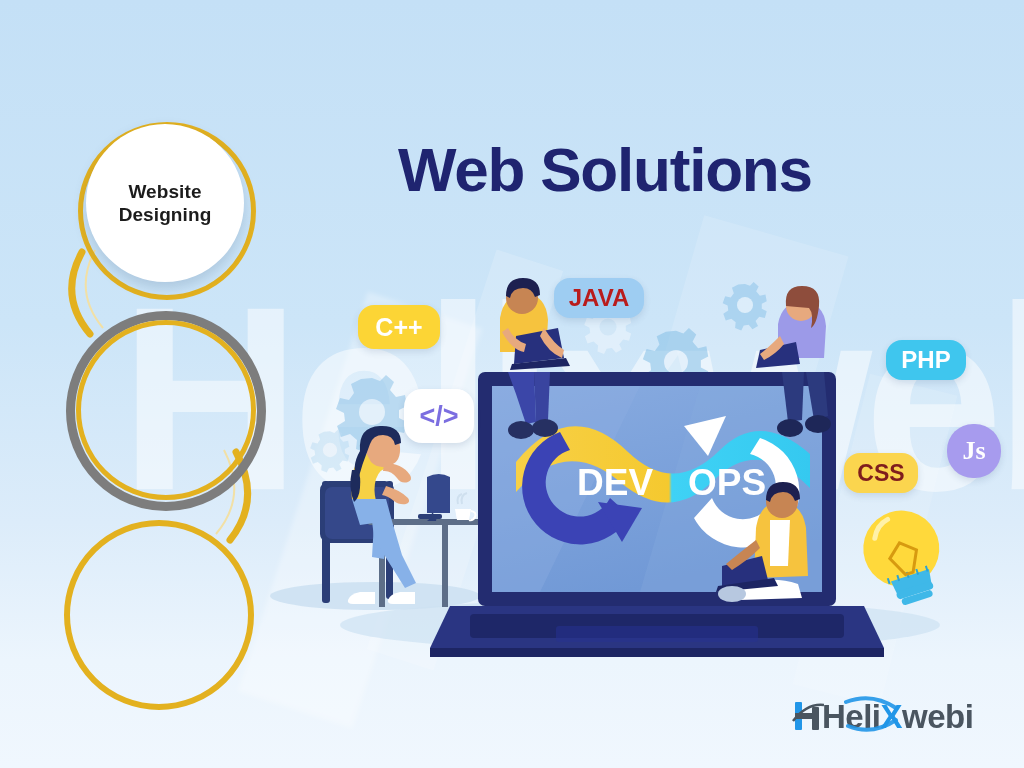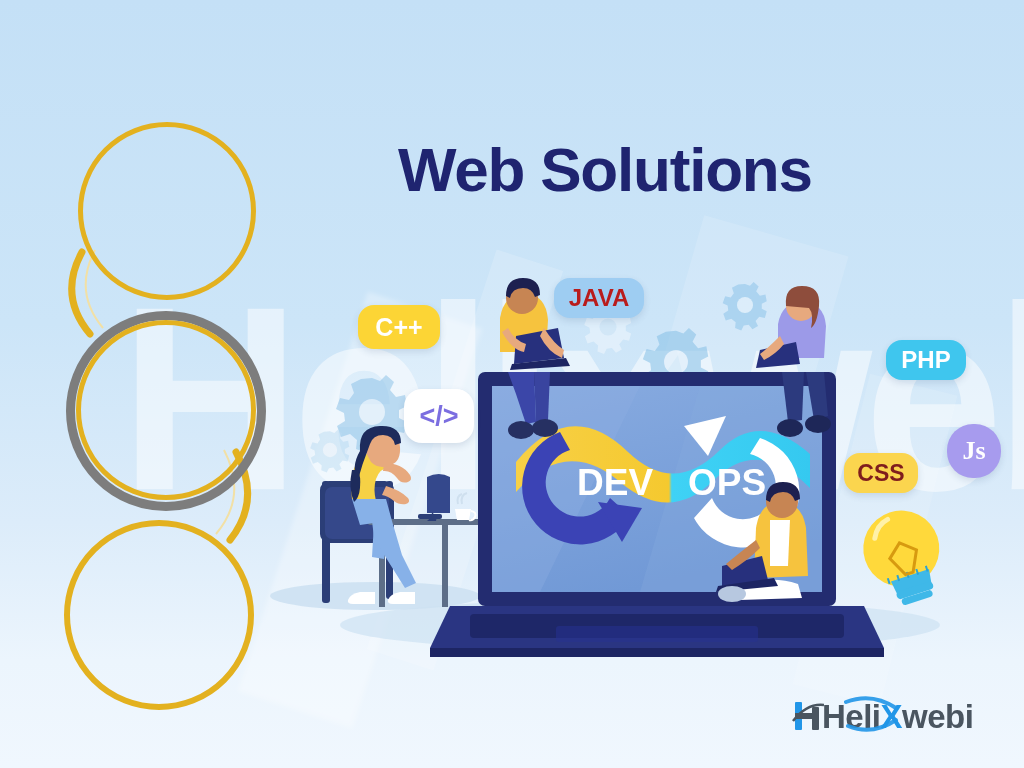--- a/index.html
+++ b/index.html
@@ -241,20 +241,23 @@
   <div class="chain-wrap">
 
     <svg width="340" height="768" style="position:absolute;left:0;top:0;">
       <path d="M82 252 q-24 44 8 82" stroke="#e3b11f" stroke-width="7" fill="none" stroke-linecap="round"></path>
       <path d="M95 250 q-22 42 8 78" stroke="#f2e0a5" stroke-width="2" fill="none"></path>
       <path d="M236 452 q26 48 -6 88" stroke="#e3b11f" stroke-width="7" fill="none" stroke-linecap="round"></path>
       <path d="M224 450 q24 46 -8 84" stroke="#f2e0a5" stroke-width="2" fill="none"></path>
     </svg>
 
     <div class="ring" style="left:78px;top:122px;width:168px;height:168px;border:5px solid #e3b11f;"></div>
+    <div class="bubble" style="left:86px;top:124px;width:158px;height:158px;">
+      <span class="txt">Website Designing</span>
+    </div>
 
     <div class="ring" style="left:66px;top:311px;width:182px;height:182px;border:9px solid #7d7d7d;"></div>
     <div class="ring" style="left:76px;top:320px;width:170px;height:170px;border:5px solid #e3b11f;"></div>
 
     <div class="ring" style="left:64px;top:520px;width:178px;height:178px;border:6px solid #e3b11f;"></div>
   </div>
 
   <div class="headline">Web Solutions</div>
 
   <div class="chip" style="left:358px;top:305px;width:82px;height:44px;font-size:25px;background:#fcd535;color:#ffffff;">

